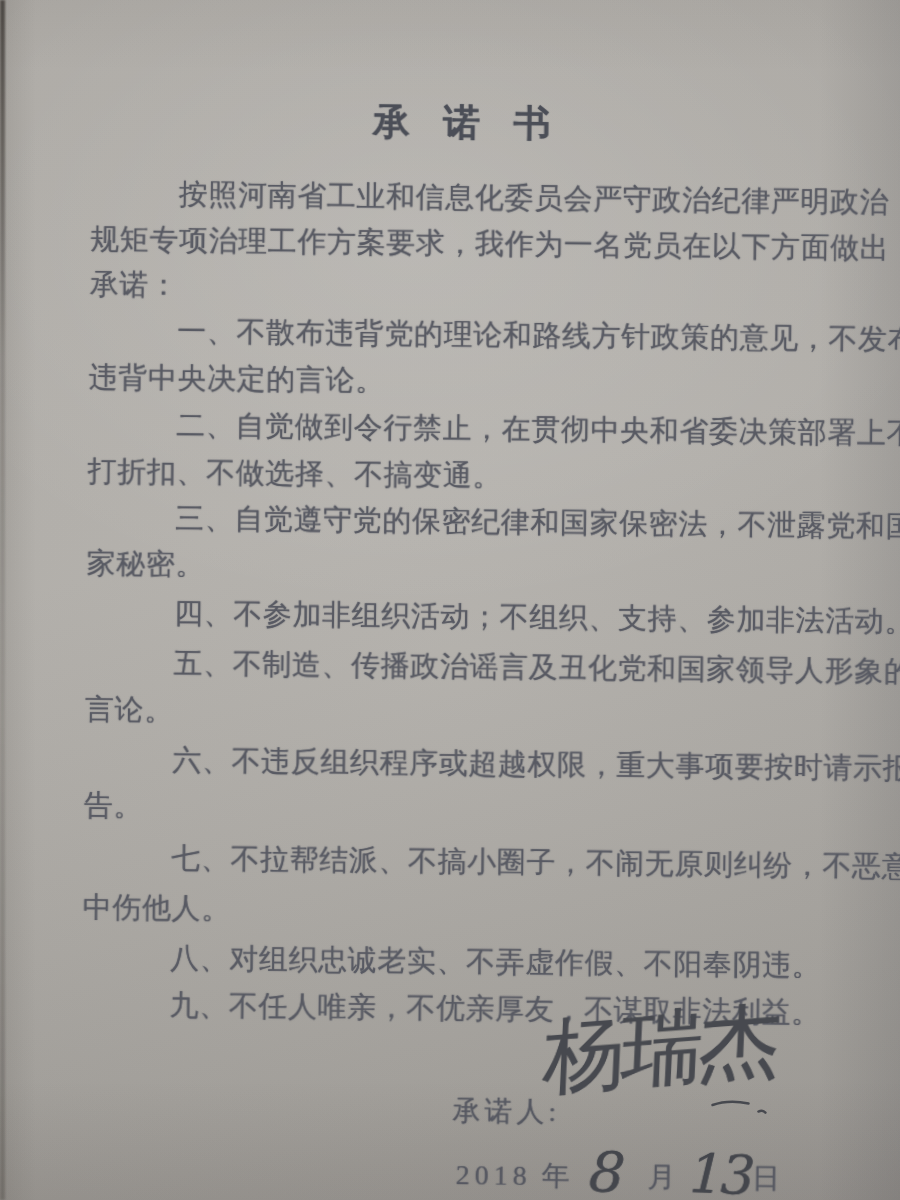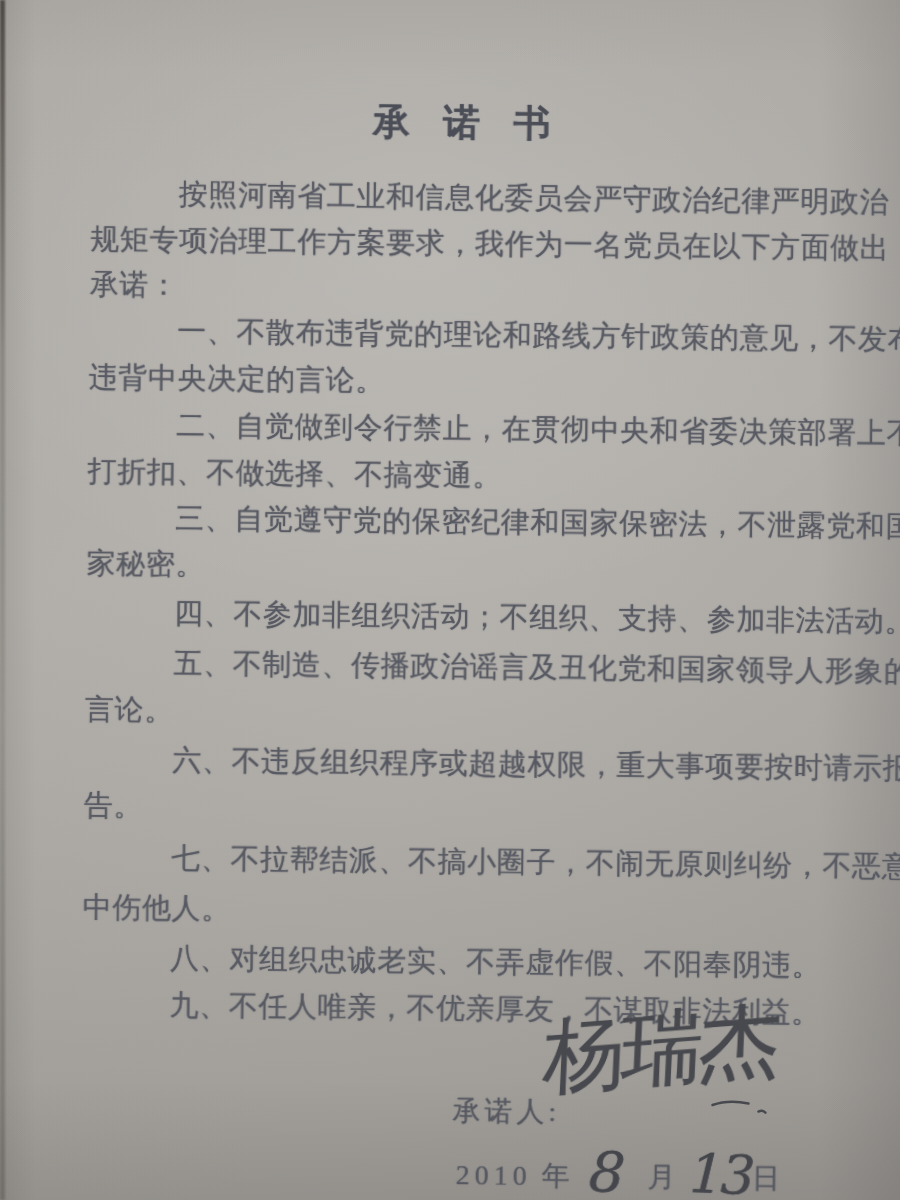--- a/index.html
+++ b/index.html
@@ -150,21 +150,21 @@
     <span class="sign-label">承诺人:</span>
 
     <span class="signature-name">杨瑞杰</span>
 
     <svg class="signature-flourish" width="60" height="24" viewBox="0 0 60 24">
       <path d="M2 10 Q 18 4, 38 8" stroke="#47494f" stroke-width="2.5" fill="none" stroke-linecap="round"></path>
       <path d="M48 16 q 4 -2, 7 1" stroke="#47494f" stroke-width="2.5" fill="none" stroke-linecap="round"></path>
     </svg>
 
     <div class="date-line">
-      <span class="date-print date-year">2010</span>
+      <span class="date-print date-year">2018</span>
       <span class="date-print unit-year">年</span>
       <span class="hand-digit hand-month">8</span>
       <span class="date-print unit-month">月</span>
       <span class="hand-digit hand-day">13</span>
       <span class="date-print unit-day">日</span>
     </div>
 
   </div>
 </div>
 

